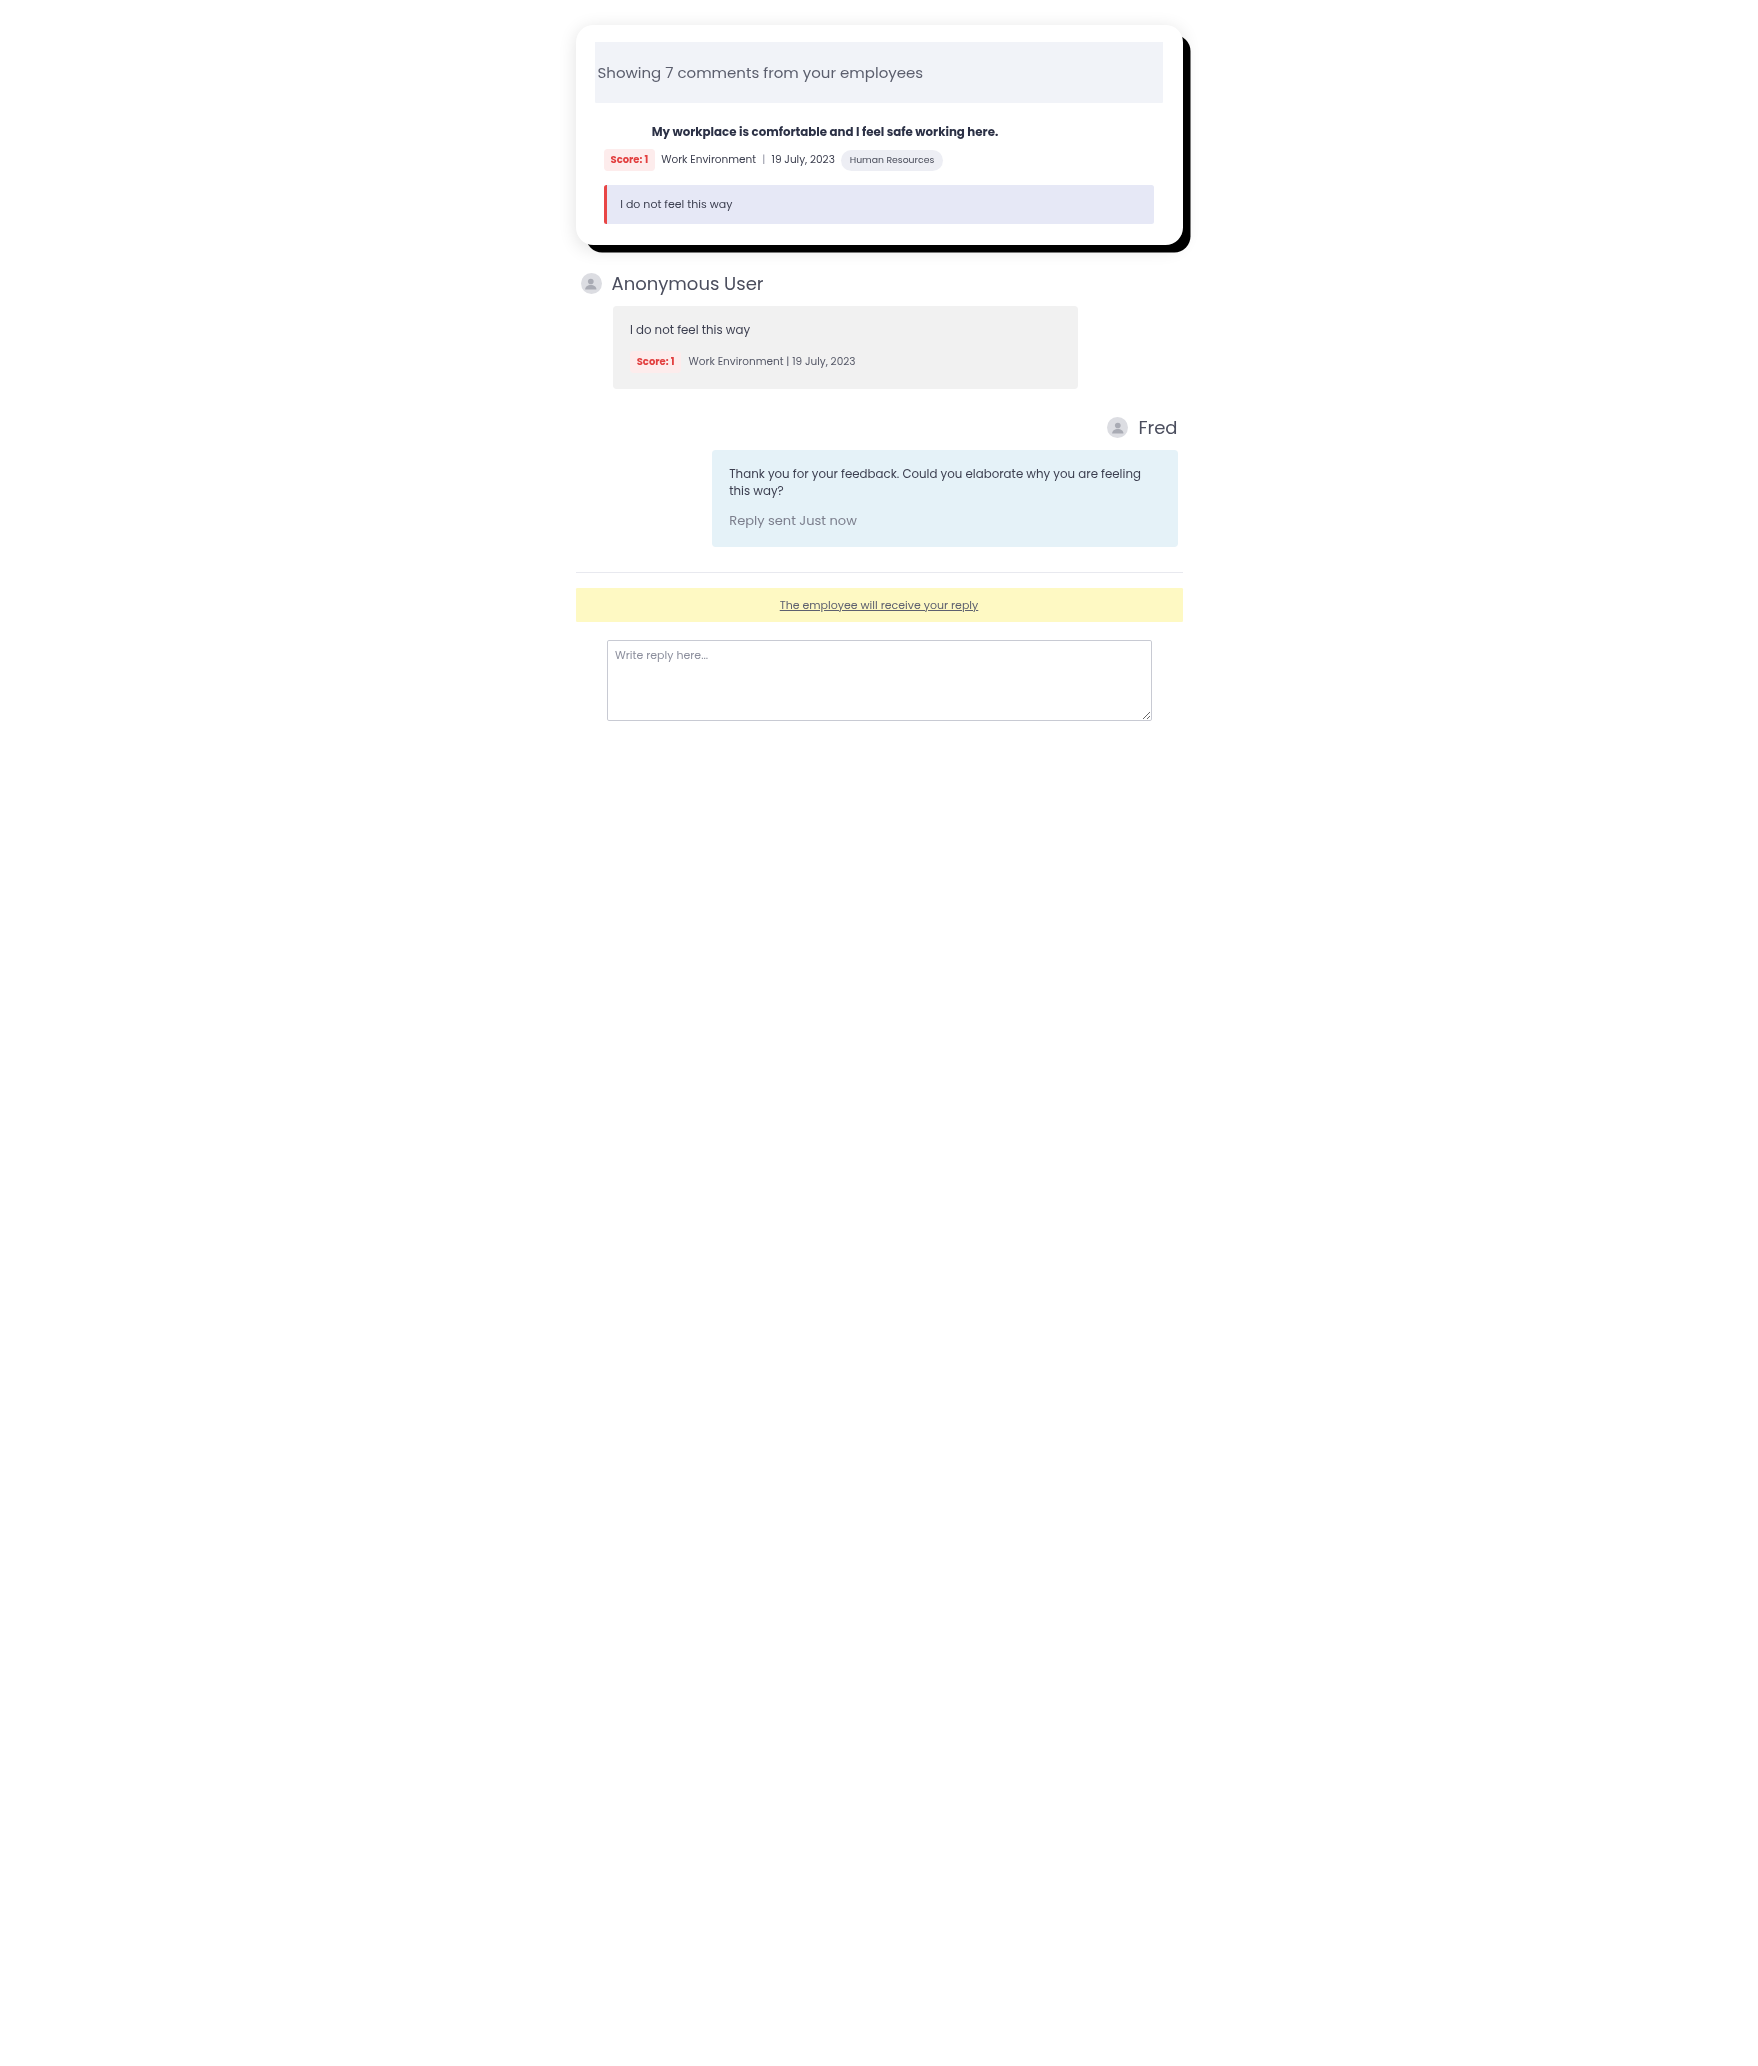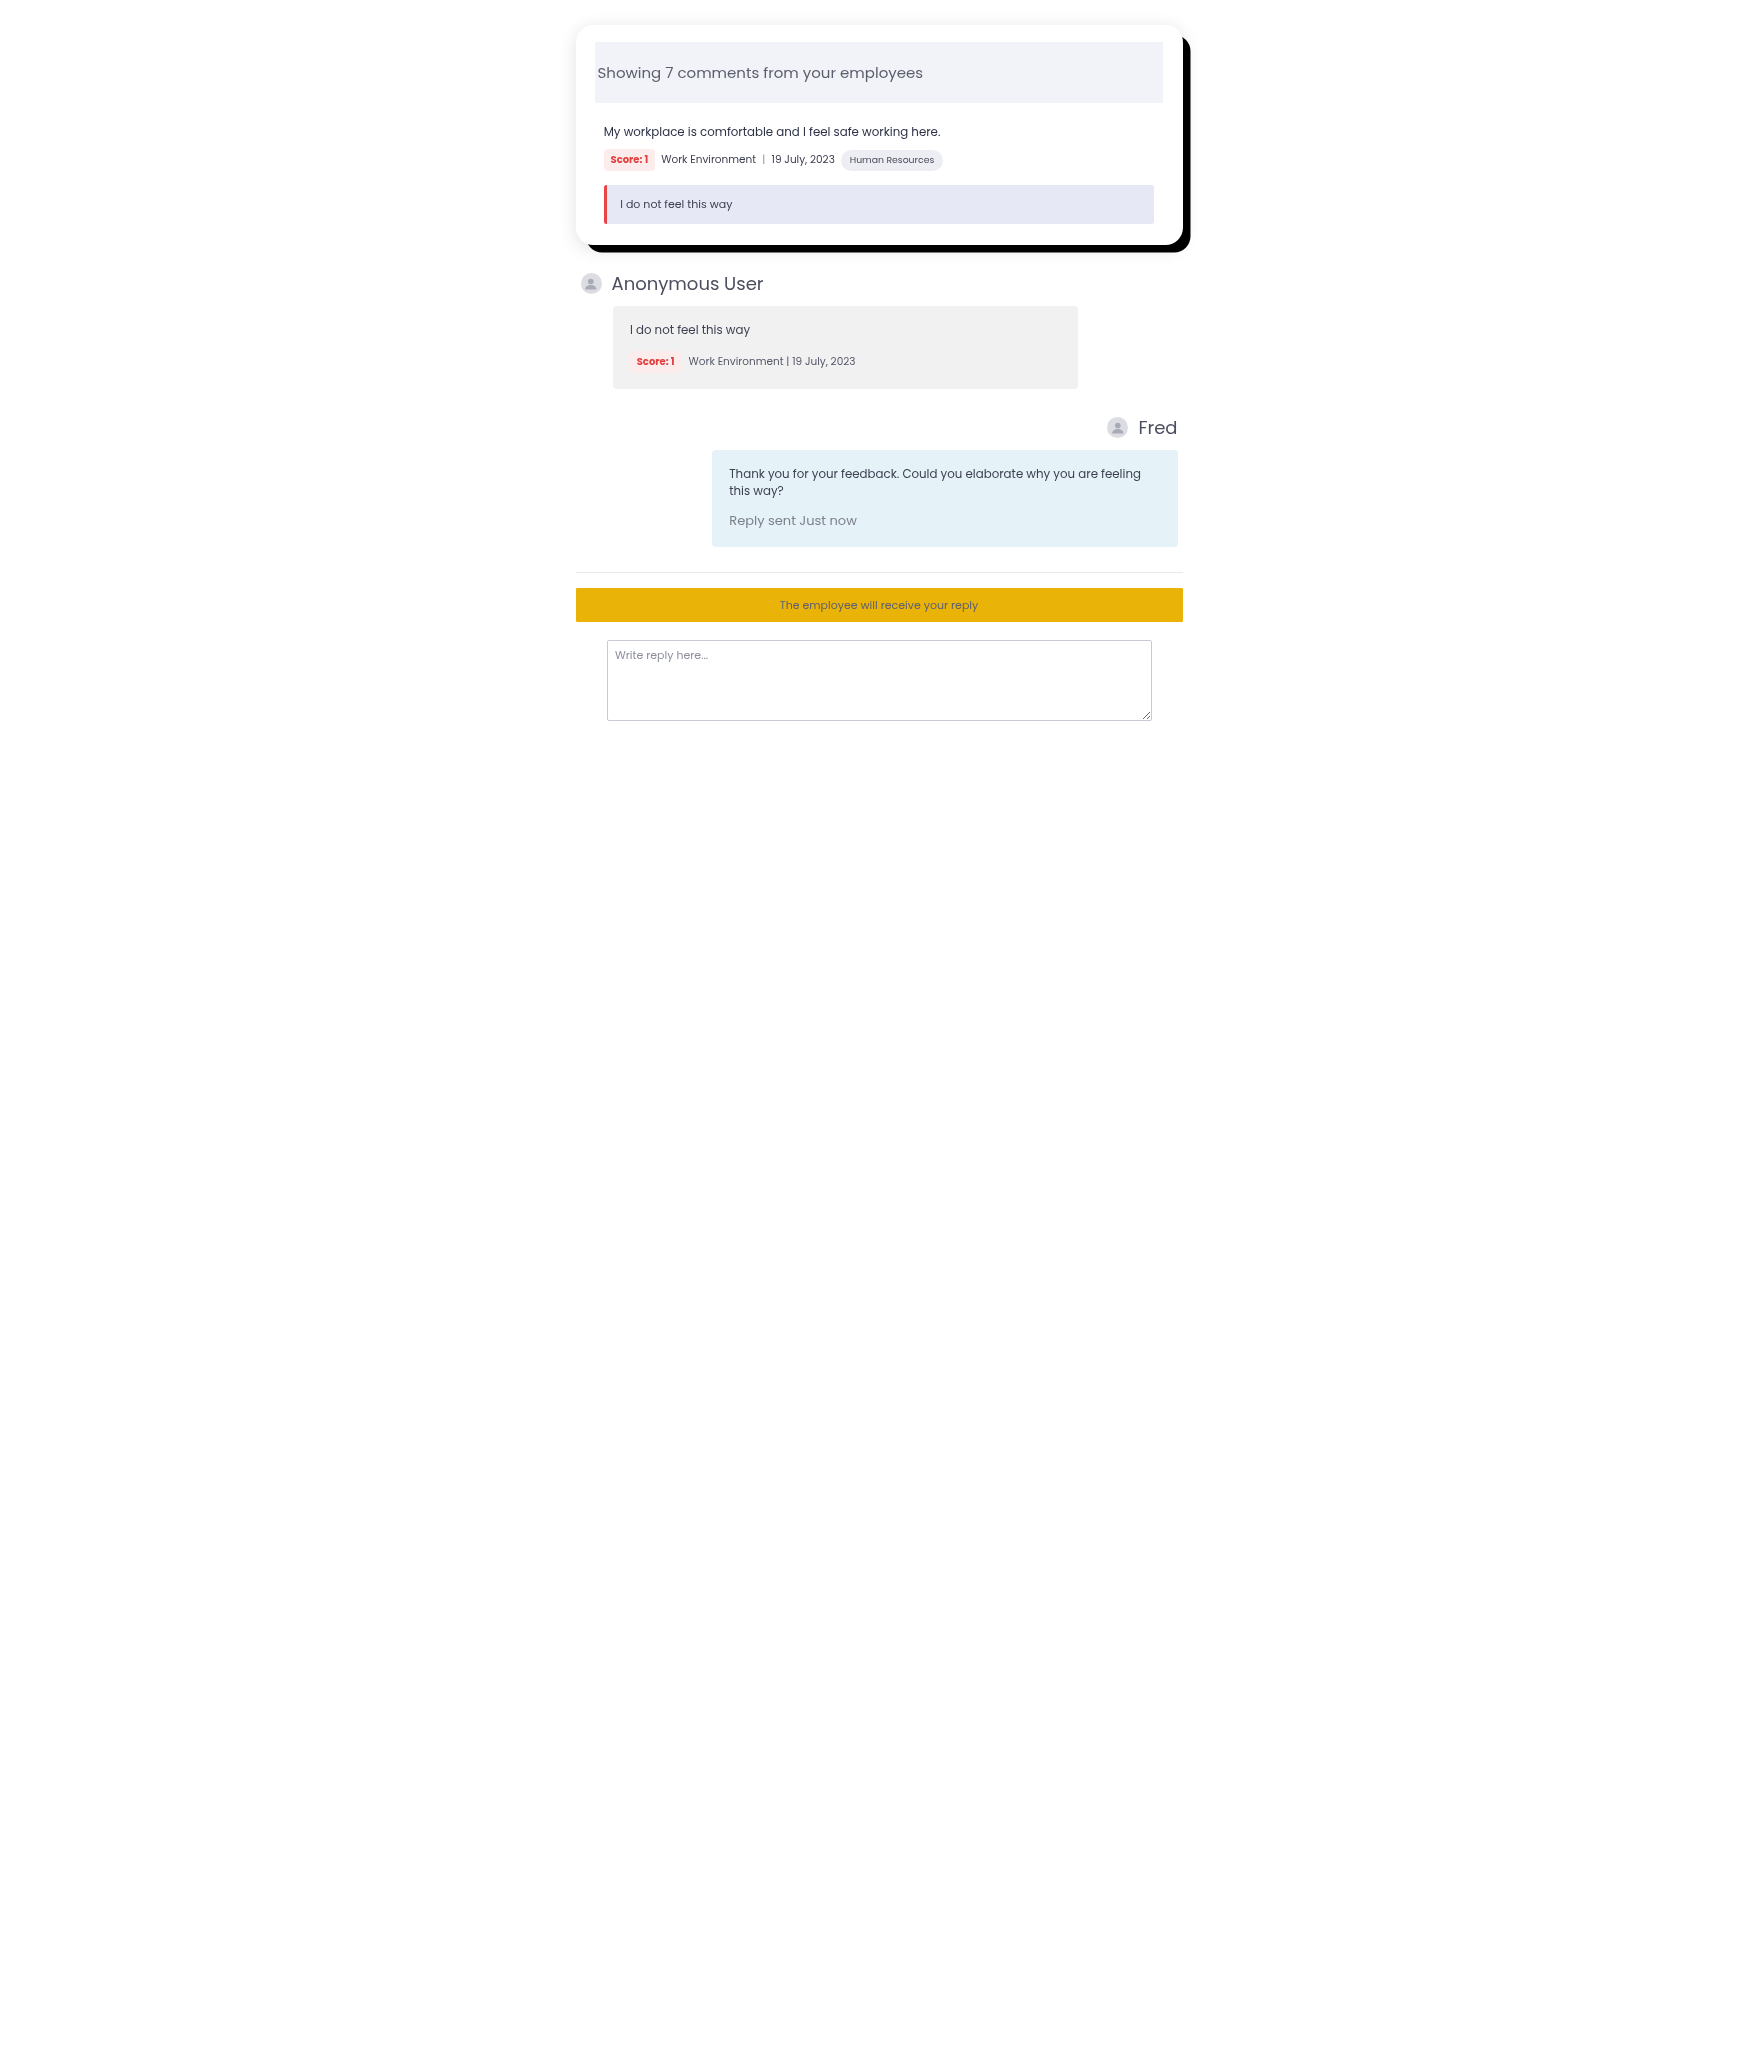--- a/index.html
+++ b/index.html
@@ -41,23 +41,24 @@
       color: #5b5e6d;
       font-size: 15px;
       border-bottom-left-radius: 1.2px;
       border-bottom-right-radius: 1.2px;
     }
     .feedback-item {
       padding: 21px 6.2px 0 6.2px;
     }
     .feedback-title {
       font-size: 11.8px;
-      font-weight: 400;
+      font-weight: 700;
       color: #2c3146;
       margin-bottom: 8.7px;
+      margin-left: 48px;
     }
     .meta-row {
       display: flex;
       align-items: center;
       gap: 6.2px;
       flex-wrap: wrap;
       font-size: 10.5px;
       color: #3b3e4e;
       margin-bottom: 13.6px;
     }
@@ -152,27 +153,28 @@
       margin-top: 11px;
     }
 
     
     .divider {
       border: none;
       border-top: 0.6px solid #e8e9ef;
       margin: 0 0 15px 0;
     }
     .notice-bar {
-      background: #eab308;
+      background: #fef9c3;
       text-align: center;
       padding: 8.7px 6.2px;
       font-size: 11px;
       color: #5e616f;
       border-radius: 1.2px;
       margin-bottom: 17.4px;
+      text-decoration: underline;
     }
     .reply-textarea {
       width: calc(100% - 62px);
       margin-left: 31px;
       min-height: 81px;
       border: 0.6px solid #c8cad3;
       border-radius: 1.9px;
       padding: 6.2px 7.4px;
       font-size: 11px;
       font-family: inherit;

